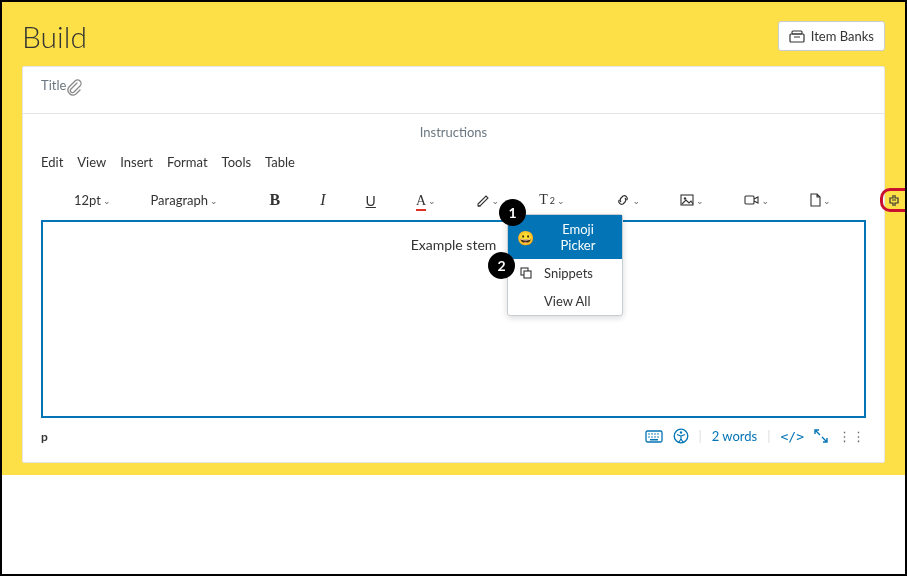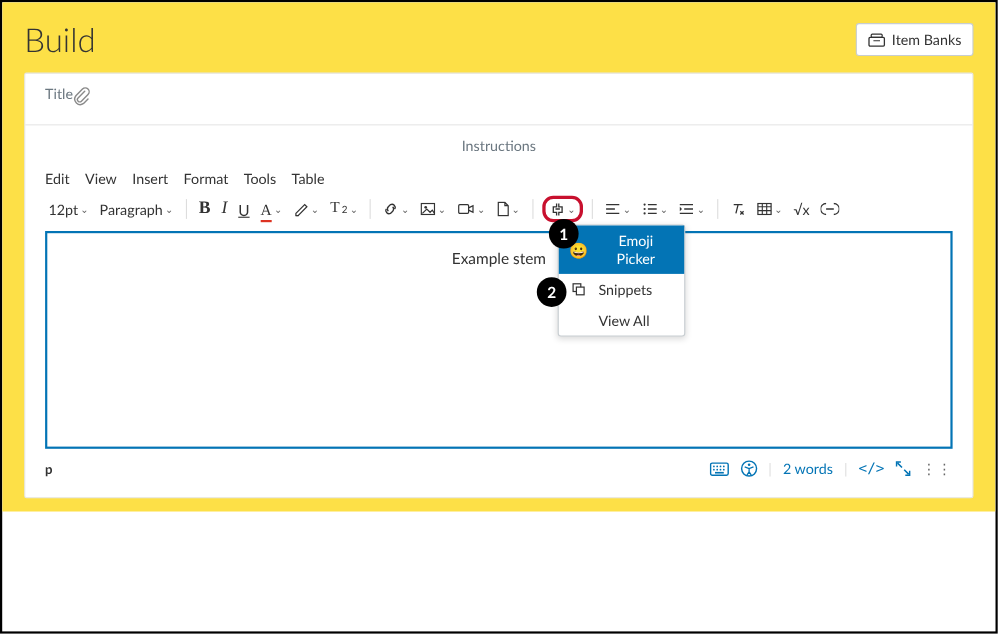--- a/index.html
+++ b/index.html
@@ -8,24 +8,24 @@
     .page-header { display:flex; justify-content:space-between; align-items:center; margin-bottom:12px; }
     .page-title { font-size:30px; font-weight:300; color:#333; }
     .item-banks-btn { background:#fff; border:1px solid #c7cdd1; border-radius:3px; padding:6px 10px; font-size:13px; color:#333; display:flex; align-items:center; gap:6px; cursor:pointer; }
     .card { background:#fff; border:1px solid #e5e5e5; border-radius:2px; }
     .title-sec { padding:10px 18px 14px; border-bottom:1px solid #e5e5e5; display:flex; align-items:flex-start; }
     .title-label { color:#6b7780; font-size:13px; margin-bottom:6px; }
     .quiz-title { font-size:24px; color:#333; }
     .attach-icon { color:#8a8a8a; font-size:18px; margin-top:2px; }
     .instr-sec { padding:10px 18px 16px;text-align:center; }
     .instr-label { color:#6b7780; font-size:13px; margin-bottom:14px; }
-    .editor-menu { display:flex; gap:14px; font-size:13px; color:#333; margin-bottom:8px; }
+    .editor-menu { display:flex; gap:14px; font-size:13px; color:#333; margin-bottom:18px; }
     .editor-menu span { cursor:pointer; }
     .toolbar { display:flex; align-items:center; gap:4px; font-size:14px; color:#333; margin-bottom:8px; position:relative; flex-wrap:nowrap; }
-    .tb-item { display:inline-flex; align-items:center; gap:2px; padding:2px 3px; cursor:pointer; border-radius:3px; white-space:nowrap; }
+    .tb-item { display:inline-flex; align-items:center; gap:2px; padding:2px 3px; cursor:pointer; border-radius:3px; white-space:nowrap;margin-left:30px; }
     .chevron { font-size:9px; color:#666; }
     .divider { width:1px; height:18px; background:#ddd; margin:0 4px; }
     .tb-font { font-size:13px; }
     .bold { font-weight:700; font-family:"Times New Roman",serif; font-size:16px; }
     .italic { font-style:italic; font-family:"Times New Roman",serif; font-size:16px; }
     .underline { text-decoration:underline; font-size:14px; }
     .highlighted { border:3px solid #c8102e; border-radius:10px; padding:2px 4px; }
     .dropdown-menu { position:absolute; top:26px; left:466px; background:#fff; border:1px solid #c7cdd1; border-radius:3px; box-shadow:0 2px 6px rgba(0,0,0,.15); width:116px; z-index:10; }
     .dropdown-item { display:flex; align-items:center; gap:10px; padding:6px 10px; font-size:13px; cursor:pointer; color:#333; }
     .dropdown-item.selected { background:#0374b5; color:#fff; }

